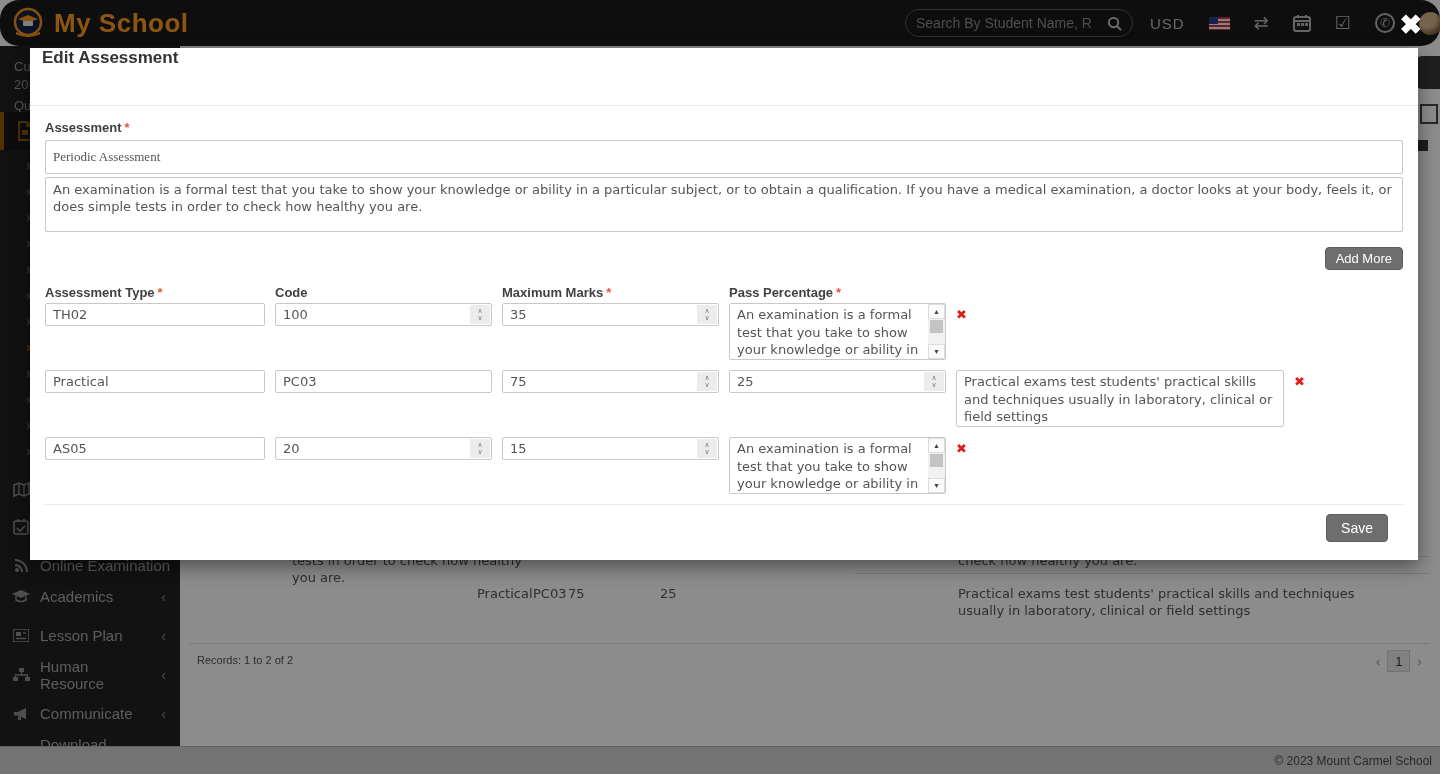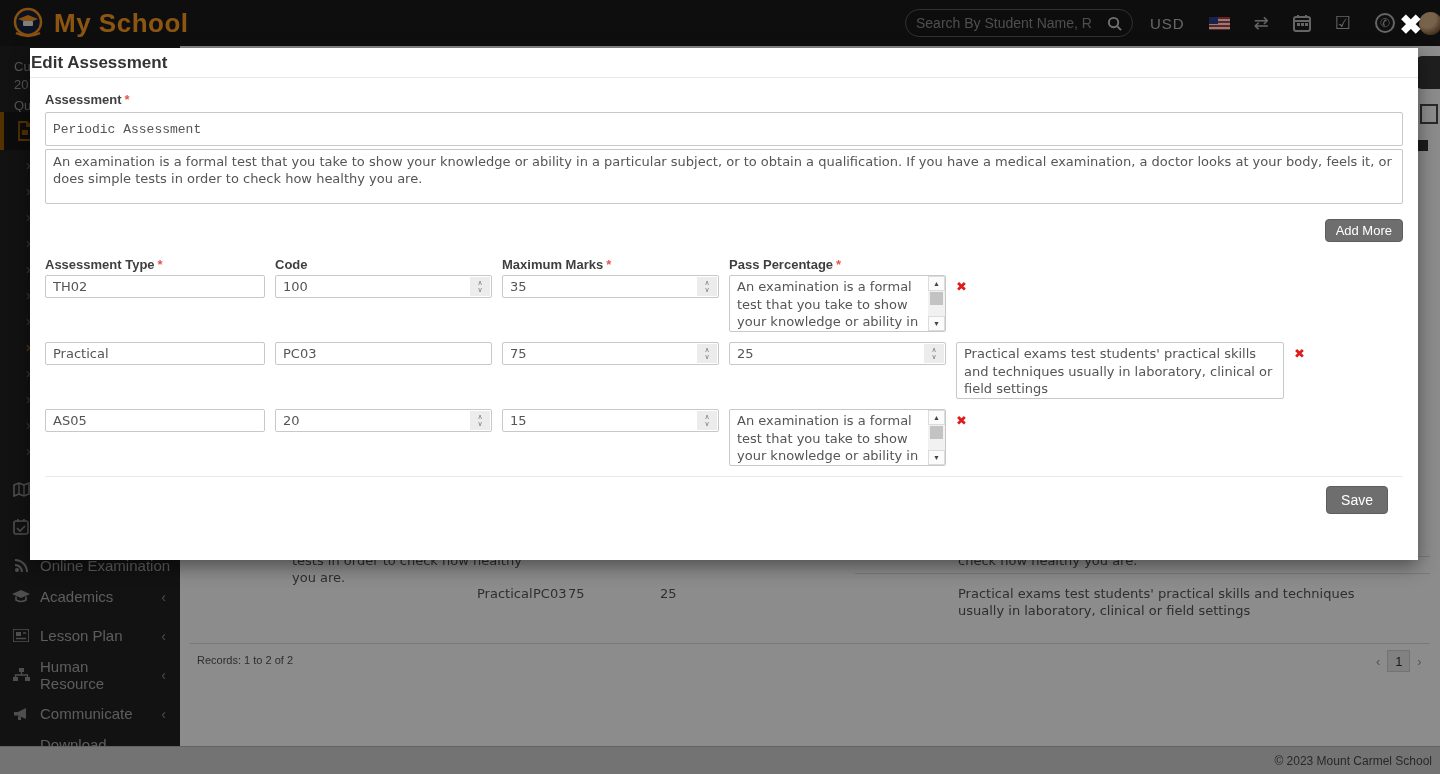--- a/index.html
+++ b/index.html
@@ -1,21 +1,21 @@
 <!DOCTYPE html>
 <html><head>
 <meta charset="utf-8">
 <style>
   * { margin:0; padding:0; box-sizing:border-box; }
   html,body { background:#444; }
   body { font-family:"Liberation Sans", sans-serif; }
   #stage { position:relative; width:1440px; height:774px; overflow:hidden; background:#fff; margin:0 auto; }
 
   
-  .topbar { position:absolute; top:0; left:0; width:1440px; height:46px; background:#1b1b1b; z-index:2; display:flex; align-items:center; }
+  .topbar { position:absolute; top:0; left:0; width:1440px; height:46px; background:#1b1b1b; z-index:2; display:flex; align-items:center;border-radius:19px; }
   .brand { display:flex; align-items:center; gap:10px; padding-left:12px; }
   .brand-name { color:#ff9d1f; font-size:26px; font-weight:bold; letter-spacing:0.5px; }
   .searchwrap { position:absolute; left:905px; top:9px; width:228px; height:28px; border:1px solid #5a5a5a; border-radius:15px; background:#181818; display:flex; align-items:center; padding:0 10px; }
   .searchwrap input { flex:1; background:transparent; border:none; outline:none; color:#bdbdbd; font-size:14px; width:170px; }
   .searchwrap input::placeholder { color:#8f8f8f; }
   .hicons { position:absolute; left:1150px; top:0; height:46px; display:flex; align-items:center; gap:24px; color:#b9b9b9; }
   .cur { font-size:15px; color:#bdbdbd; letter-spacing:1px; }
   .flag { width:21px; height:13px; background:repeating-linear-gradient(#c33 0 2px,#eee 2px 4px); position:relative; display:inline-block; }
   .flag::after { content:""; position:absolute; left:0; top:0; width:9px; height:7px; background:#2b3f8c; }
   .gicon { font-size:18px; line-height:1; }
@@ -48,26 +48,26 @@
   .footer { position:absolute; top:746px; left:0; width:1440px; height:28px; background:#d2d2d2; border-top:1px solid #b5b5b5; z-index:1; }
   .footer span { position:absolute; right:8px; top:7px; font-size:12px; color:#4a4a4a; }
   .edge-btn { position:absolute; left:1236px; top:10px; width:24px; height:33px; background:#3a3a3a; border-radius:6px 0 0 6px; }
   .edge-sq { position:absolute; left:1240px; top:58px; width:18px; height:20px; border:2px solid #4a4a4a; }
   .edge-bit { position:absolute; left:1236px; top:94px; width:12px; height:11px; background:#333; }
 
   
   .overlay { position:absolute; inset:0; background:rgba(0,0,0,0.45); z-index:10; }
   .close-x { position:absolute; top:12px; right:18px; z-index:30; color:#fff; font-size:27px; font-weight:bold; line-height:1; cursor:pointer; text-shadow:0 1px 2px rgba(0,0,0,.6); }
   .modal { position:absolute; top:48px; left:30px; width:1388px; height:512px; background:#fff; z-index:20; box-shadow:0 6px 18px rgba(0,0,0,.45); }
-  .modal-head { height:30px; border-bottom:1px solid #e9e9e9; display:flex; align-items:center; padding-left:1px; }
+  .modal-head { height:58px; border-bottom:1px solid #e9e9e9; display:flex; align-items:flex-start; padding-left:12px; }
   .modal-title { font-size:17px; font-weight:bold; color:#333; }
   .modal-body { padding:14px 15px 0 15px; }
   .flabel { font-size:13px; font-weight:bold; color:#3f3f3f; }
   .req { color:#e6544a; margin-left:3px; font-weight:bold; }
-  .tinput { width:100%; height:23px; border:1px solid #c8c8c8; border-radius:2px; padding:16px 7px; font-family:Liberation Mono, monospace; font-size:13px; color:#555; outline:none; margin-top:5px; }
+  .tinput { width:100%; height:23px; border:1px solid #c8c8c8; border-radius:2px; padding:16px 7px; font-family:Liberation Serif, serif; font-size:13px; color:#555; outline:none; margin-top:5px; }
   textarea.bigdesc { width:100%; height:55px; border:1px solid #c8c8c8; border-radius:2px; resize:none; padding:3px 7px; font-family:"DejaVu Sans", sans-serif; font-size:13px; line-height:17px; color:#555; outline:none; margin-top:3px; overflow:hidden; }
   .lbl2 { margin-top:17px; }
   .addmore-row { display:flex; justify-content:flex-end; margin-top:11px; }
   .gbtn { background:#6e6e6e; color:#fff; border:1px solid #5e5e5e; border-radius:4px; font-size:13px; padding:3px 10px; cursor:pointer; font-family:"Liberation Sans", sans-serif; }
   .grid { display:grid; grid-template-columns:220px 217px 217px 217px 328px 1fr; column-gap:10px; align-items:start; }
   .ghead { margin-top:15px; }
   .ghead .flabel { font-size:13px; }
   .grow { margin-top:3px; margin-bottom:10px; }
   .cellinput { width:100%; height:23px; border:1px solid #c8c8c8; border-radius:2px; padding:0 7px; font-family:"DejaVu Sans", sans-serif; font-size:13px; color:#555; outline:none; }
   .numwrap { position:relative; height:23px; border:1px solid #c8c8c8; border-radius:2px; background:#fff; display:flex; align-items:center; padding:0 26px 0 7px; font-family:"DejaVu Sans", sans-serif; font-size:13px; color:#555; }

